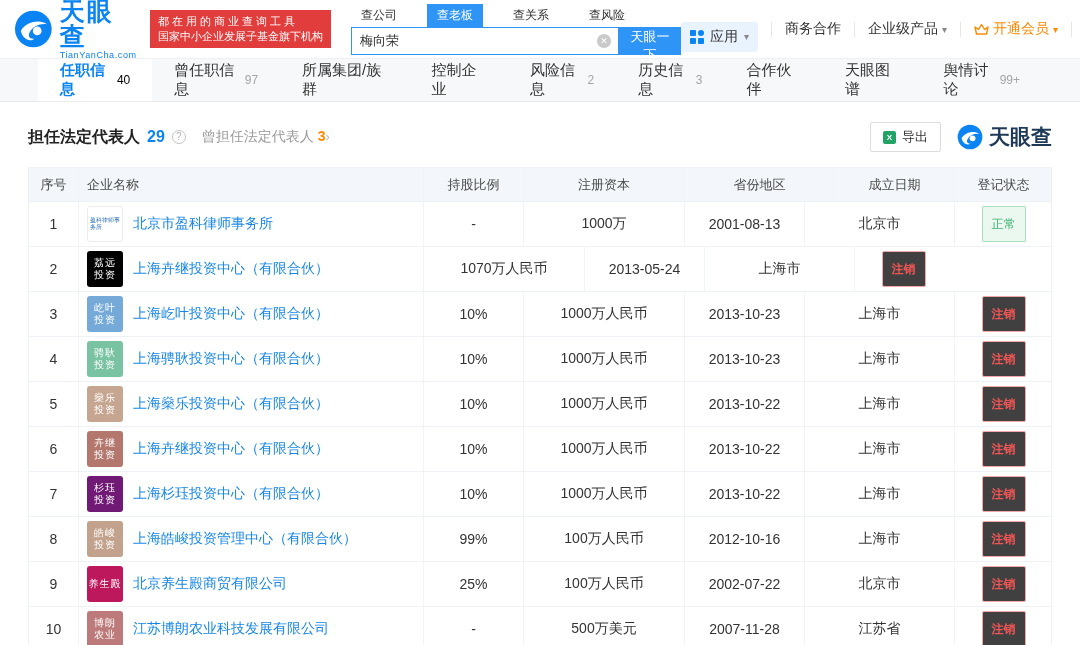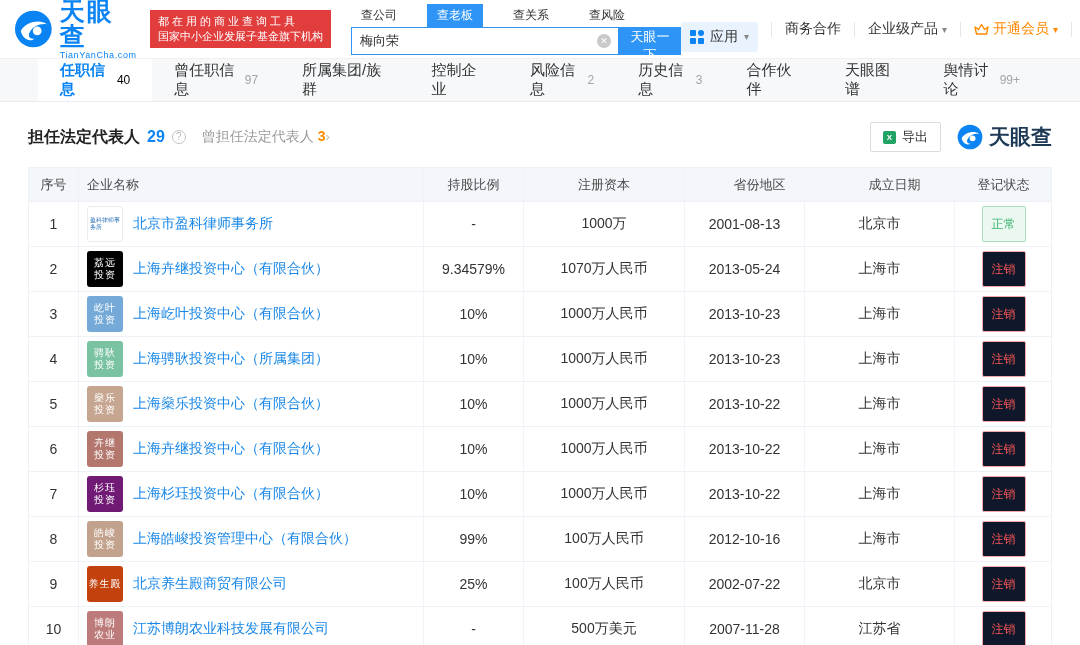--- a/index.html
+++ b/index.html
@@ -62,21 +62,21 @@
   .c2 { width:100px; flex:none; }
   .c3 { width:161px; flex:none; }
   .c4 { width:120px; flex:none; }
   .c5 { width:150px; flex:none; }
   .c6 { width:97px; flex:none; }
   .avatar { width:36px; height:36px; border-radius:3px; flex:none; margin-right:10px; color:#fff; font-size:10px; line-height:12px; letter-spacing:1px; display:flex; flex-direction:column; align-items:center; justify-content:center; cursor:pointer; }
   .avatar.logo { background:#fff; border:1px solid #ececec; color:#2a6fb8; font-size:6px; letter-spacing:0; line-height:7px; padding:2px; }
   .company-link { color:#1786e8; cursor:pointer; text-decoration:none; }
   .badge { display:inline-block; font-size:12px; padding:10px 9px; border-radius:2px; line-height:1.2; }
   .badge.normal { color:#3eb370; background:#eaf8ef; border:1px solid #a9ddbd; }
-  .badge.cancelled { color:#f05555; background:#0f172a; border:1px solid #f3a9a9; }
+  .badge.cancelled { color:#f05555; background:#404040; border:1px solid #f3a9a9;font-weight:bold; }
 </style>
 </head>
 <body>
 
 <div class="header">
   <div class="logo">
     <svg width="40" height="40" viewBox="0 0 40 40">
       <circle cx="20" cy="20" r="19" fill="#0b84f3"></circle>
       <path d="M7 22 C13 12, 27 10, 34 15 C27 14, 19 17, 16 24 C14 28, 17 31, 21 30 C16 34, 9 30, 7 22 Z" fill="#fff"></path>
       <circle cx="24" cy="22" r="4.5" fill="#fff"></circle>
@@ -225,21 +225,20 @@
       </div>
       <div class="tr">
         <div class="td c0">2</div>
         <div class="td c1 name-cell">
           <div class="avatar" style="background: #000000;">
             <span class="av-line">荔远</span>
             <span class="av-line">投资</span>
           </div>
           <a class="company-link">上海卉继投资中心（有限合伙）</a>
         </div>
-        <div class="td c2">9.34579%</div>
         <div class="td c3">1070万人民币</div>
         <div class="td c4">2013-05-24</div>
         <div class="td c5">上海市</div>
         <div class="td c6">
           <span class="badge cancelled">注销</span>
         </div>
       </div>
       <div class="tr">
         <div class="td c0">3</div>
         <div class="td c1 name-cell">
@@ -257,21 +256,21 @@
           <span class="badge cancelled">注销</span>
         </div>
       </div>
       <div class="tr">
         <div class="td c0">4</div>
         <div class="td c1 name-cell">
           <div class="avatar" style="background: rgb(121, 194, 162);">
             <span class="av-line">骋耿</span>
             <span class="av-line">投资</span>
           </div>
-          <a class="company-link">上海骋耿投资中心（所属集团）</a>
+          <a class="company-link">上海骋耿投资中心（有限合伙）</a>
         </div>
         <div class="td c2">10%</div>
         <div class="td c3">1000万人民币</div>
         <div class="td c4">2013-10-23</div>
         <div class="td c5">上海市</div>
         <div class="td c6">
           <span class="badge cancelled">注销</span>
         </div>
       </div>
       <div class="tr">
@@ -338,21 +337,21 @@
         <div class="td c3">100万人民币</div>
         <div class="td c4">2012-10-16</div>
         <div class="td c5">上海市</div>
         <div class="td c6">
           <span class="badge cancelled">注销</span>
         </div>
       </div>
       <div class="tr">
         <div class="td c0">9</div>
         <div class="td c1 name-cell">
-          <div class="avatar" style="background: #c2410c;">
+          <div class="avatar" style="background: #be185d;">
             <span class="av-line">养生殿</span>
           </div>
           <a class="company-link">北京养生殿商贸有限公司</a>
         </div>
         <div class="td c2">25%</div>
         <div class="td c3">100万人民币</div>
         <div class="td c4">2002-07-22</div>
         <div class="td c5">北京市</div>
         <div class="td c6">
           <span class="badge cancelled">注销</span>

